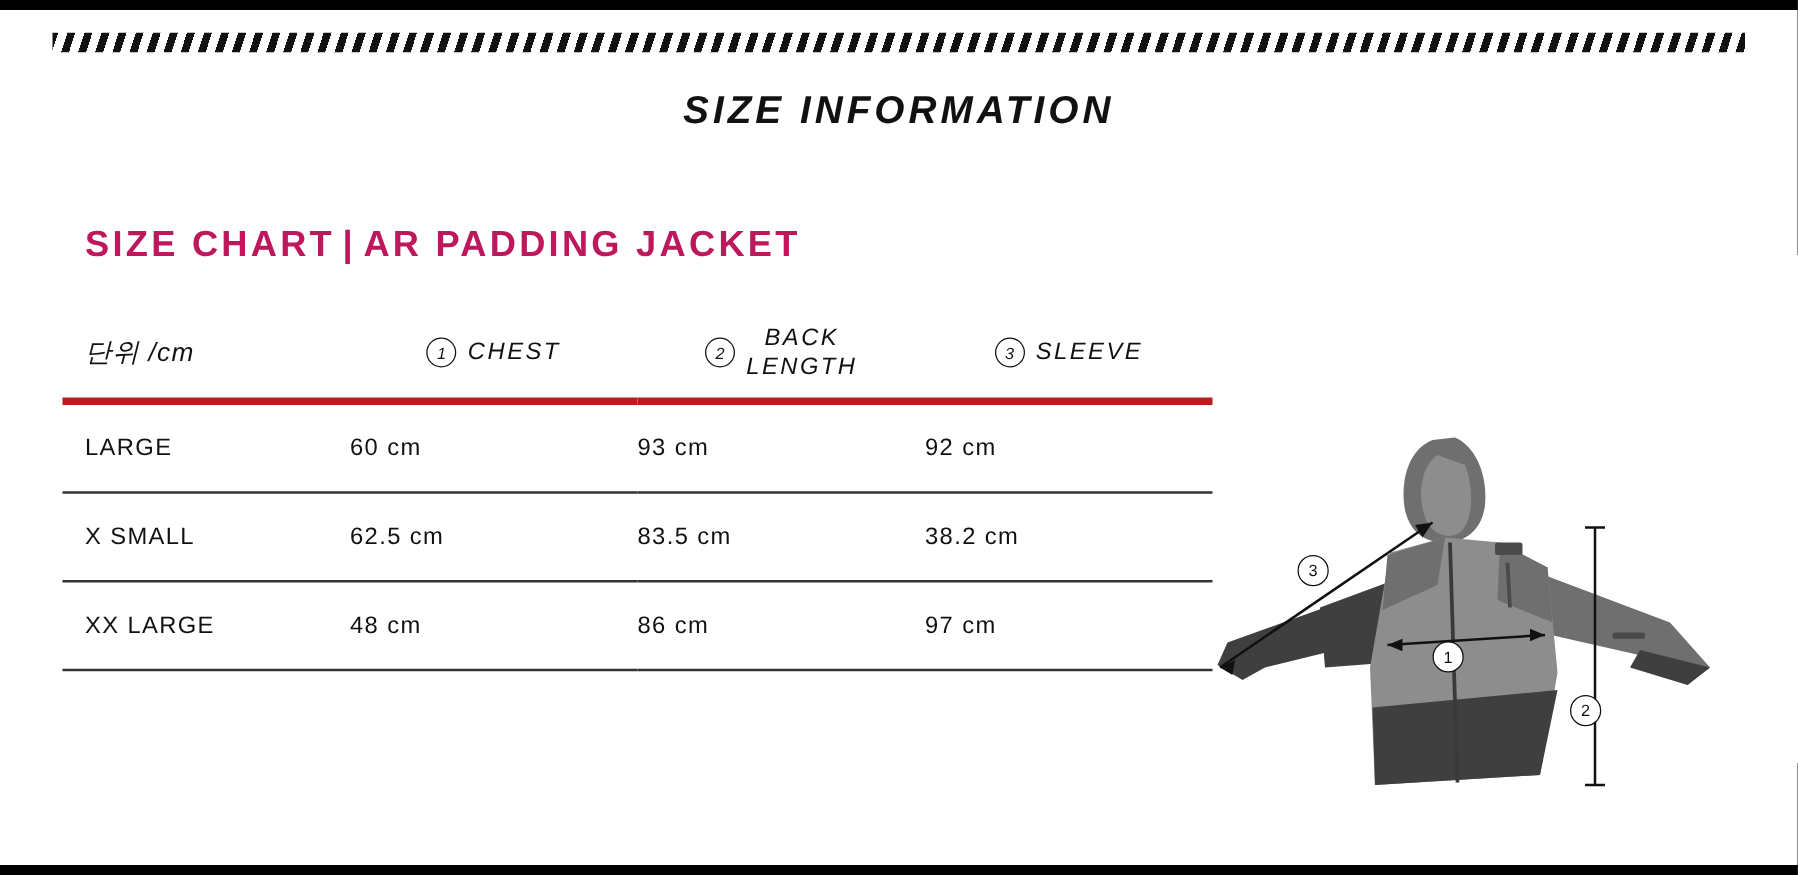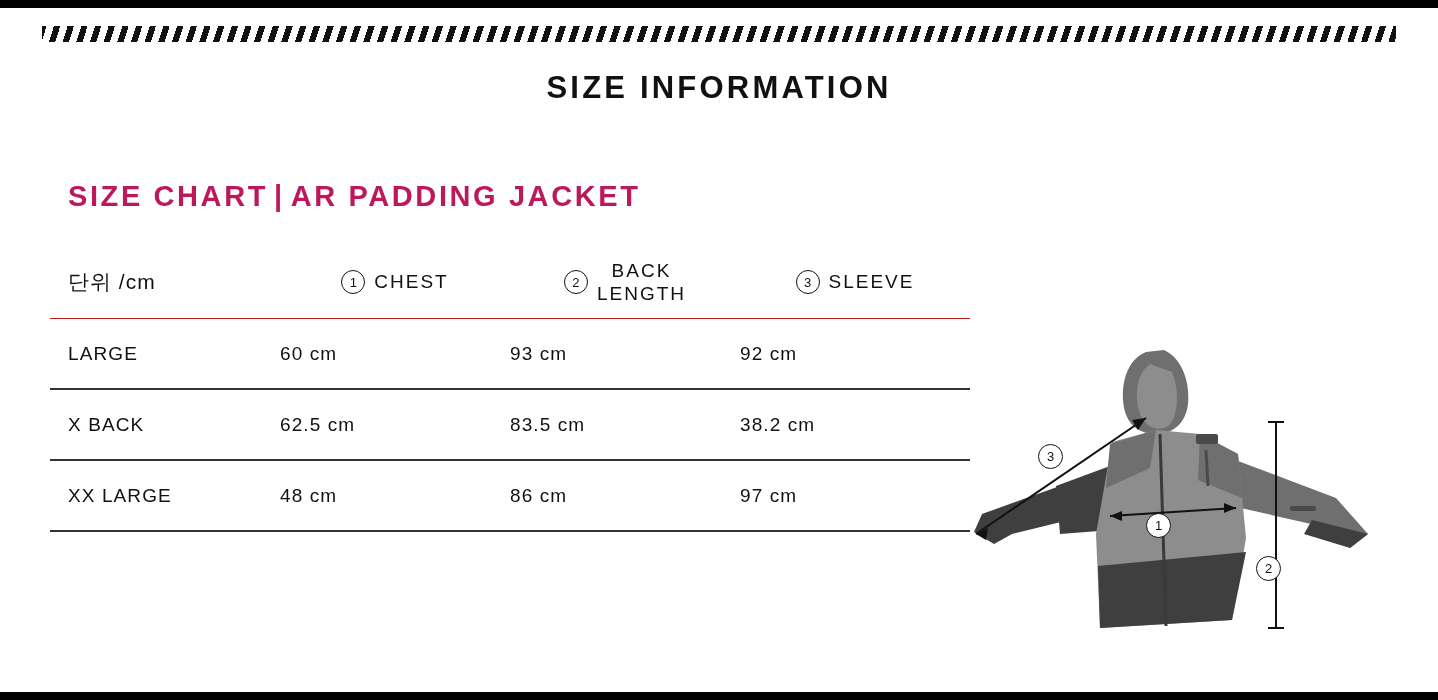--- a/index.html
+++ b/index.html
@@ -53,20 +53,21 @@
   .title-main {
     position: absolute;
     left: 0;
     top: 62px;
     width: 1438px;
     text-align: center;
     font-size: 31px;
     font-weight: bold;
     letter-spacing: 3.2px;
     color: #111;
+    font-style: italic;
   }
   .title-sub {
     position: absolute;
     left: 68px;
     top: 172px;
     font-size: 29px;
     font-weight: bold;
     letter-spacing: 2.6px;
     color: #be185d;
     white-space: nowrap;
@@ -91,21 +92,22 @@
   table.size-table th,
   table.size-table td {
     border: none;
     padding: 0;
   }
   table.size-table thead th {
     height: 72px;
     vertical-align: middle;
     font-weight: normal;
     color: #111;
-    border-bottom: 1px solid #b91c1c;
+    border-bottom: 6px solid #b91c1c;
+    font-style: italic;
   }
   table.size-table tbody td {
     height: 69px;
     vertical-align: middle;
     color: #111;
     border-bottom: 2px solid #333;
     font-size: 19px;
     letter-spacing: 1.1px;
   }
   .col-unit   { width: 230px; text-align: left;   padding-left: 18px !important; }
@@ -229,21 +231,21 @@
           </tr>
         </thead>
         <tbody>
           <tr>
             <td class="row-label">LARGE</td>
             <td>60 cm</td>
             <td>93 cm</td>
             <td>92 cm</td>
           </tr>
           <tr>
-            <td class="row-label">X BACK</td>
+            <td class="row-label">X SMALL</td>
             <td>62.5 cm</td>
             <td>83.5 cm</td>
             <td>38.2 cm</td>
           </tr>
           <tr>
             <td class="row-label">XX LARGE</td>
             <td>48 cm</td>
             <td>86 cm</td>
             <td>97 cm</td>
           </tr>

